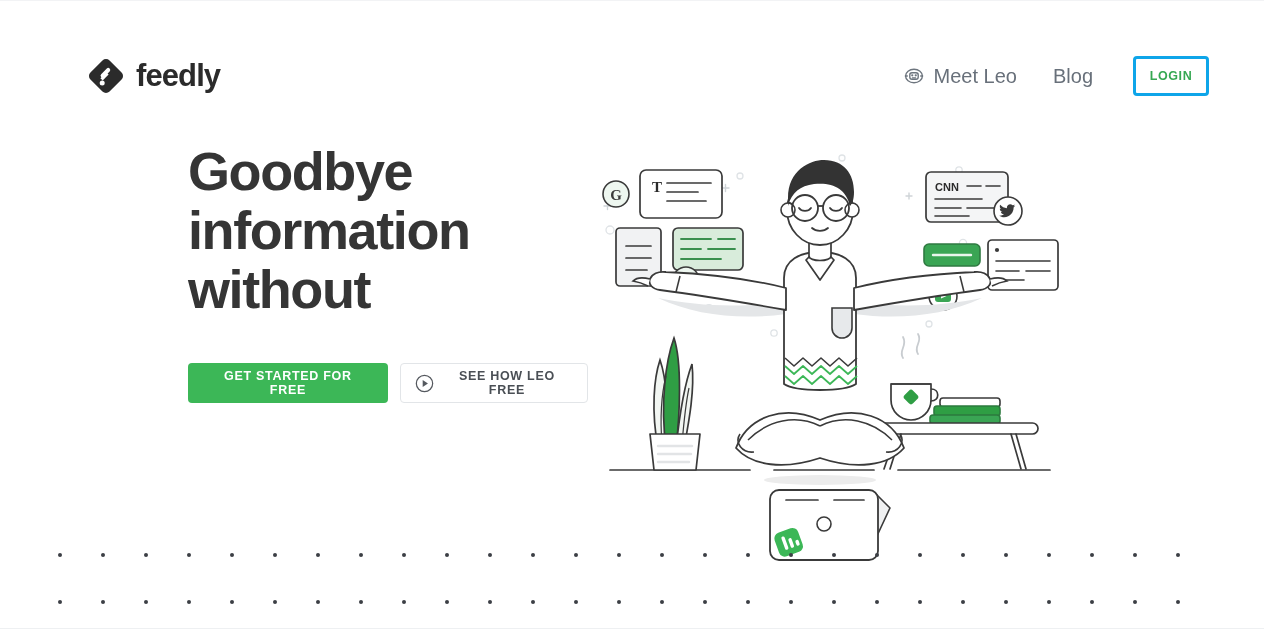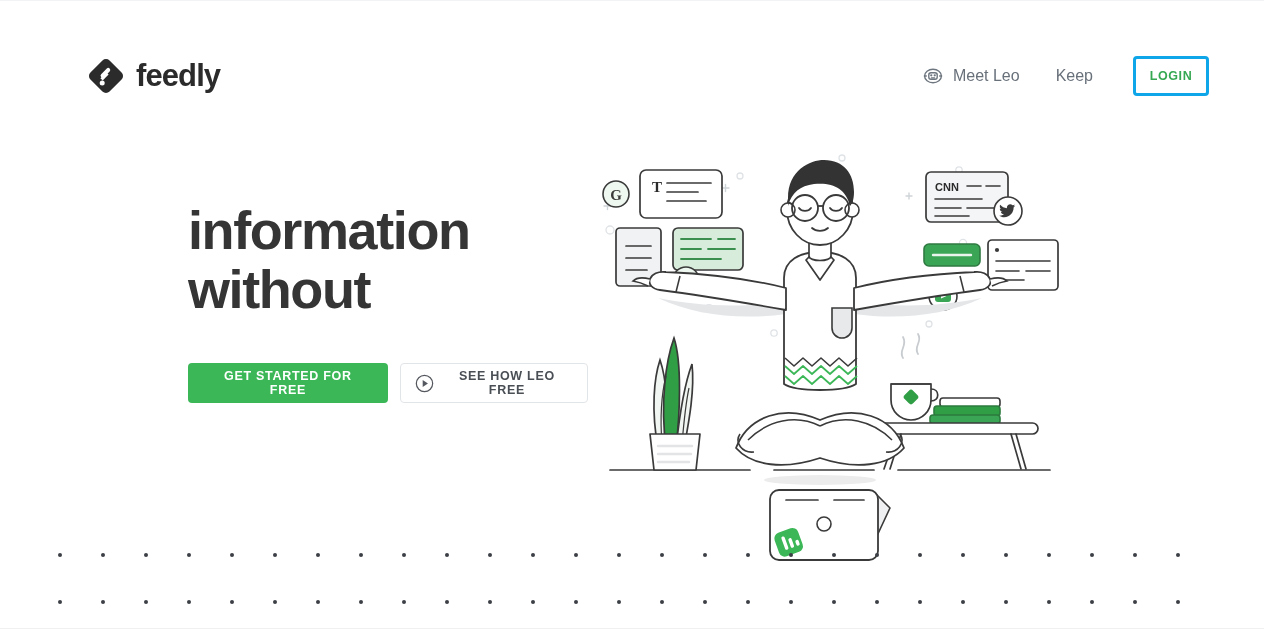--- a/index.html
+++ b/index.html
@@ -18,21 +18,21 @@
     position: absolute; top: 0; left: 17px; width: 1264px; height: 150px;
   }
   .brand { position: absolute; left: 70px; top: 57px; display: flex; align-items: center; gap: 11px; }
   .brand-mark { width: 38px; height: 38px; display: block; }
   .brand-name {
     font-size: 31px; font-weight: bold; color: #2b2b2b; letter-spacing: -0.9px;
     line-height: 38px;
   }
   .nav { position: absolute; right: 72px; top: 56px; display: flex; align-items: center; gap: 0; }
   .nav-item {
-    font-size: 16px; color: #68707a; padding: 0 18px; line-height: 40px;
+    font-size: 20px; color: #68707a; padding: 0 18px; line-height: 40px;
     display: flex; align-items: center; gap: 9px; cursor: pointer; white-space: nowrap;
   }
   .leo-icon { width: 22px; height: 22px; display: block; }
   .login-btn {
     margin-left: 22px; width: 76px; height: 40px;
     border: 3px solid #0ea5e9; border-radius: 4px; background: #fff;
     color: #36a853; font-size: 12.5px; font-weight: bold; letter-spacing: 0.6px;
     display: flex; align-items: center; justify-content: center; cursor: pointer;
   }
 
@@ -105,33 +105,33 @@
             <circle cx="10.1" cy="11.3" r="1.25" fill="#6d757e"></circle>
             <circle cx="13.9" cy="11.3" r="1.25" fill="#6d757e"></circle>
             <rect x="9.6" y="13.4" width="4.8" height="1.3" rx="0.65" fill="#6d757e"></rect>
             <path d="M2.6 12 h2.1 M19.3 12 h2.1" stroke="#6d757e" stroke-width="1.5" stroke-linecap="round"></path>
           </svg>
         </span>
         <span>Meet Leo</span>
       </div>
 
       <div class="nav-item">
-        <span>Keep</span>
+        <span>Blog</span>
       </div>
 
 
       <div class="login-btn">
         <span>LOGIN</span>
       </div>
     </div>
   </div>
 
   <div class="hero-copy">
     <h1 class="headline">
-      <br>
+      <span>Goodbye</span><br>
       <span>information</span><br>
       <span>without</span>
     </h1>
 
     <div class="cta-row">
       <button class="btn-primary">
         <span>GET STARTED FOR FREE</span>
       </button>
       <button class="btn-secondary">
         <span>

